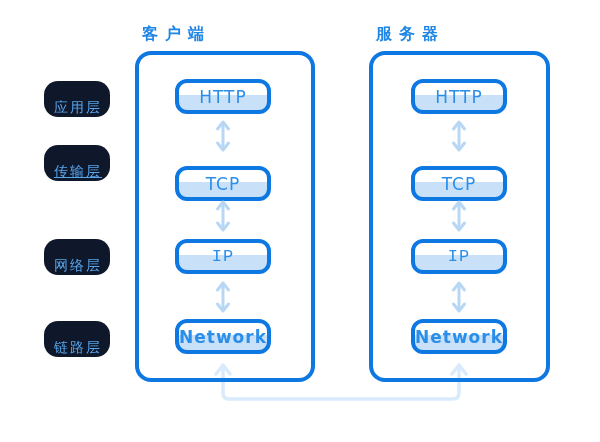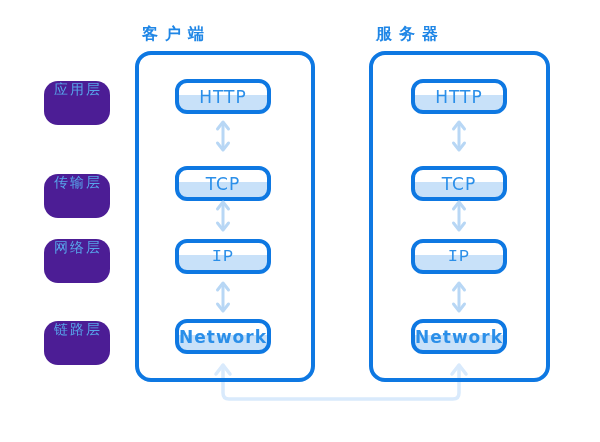--- a/index.html
+++ b/index.html
@@ -17,26 +17,26 @@
   }
   .col-title.client { left:135px; }
   .col-title.server { left:369px; }
   .panel {
     position:absolute; top:51px; height:323px; z-index:1;
     border:4px solid #0e78e2; border-radius:16px; background:transparent;
   }
   .panel.client { left:135px; width:172px; }
   .panel.server { left:369px; width:173px; }
   .layer-pill {
-    position:absolute; left:44px; width:66px; height:44px; z-index:2;
-    background:#4c1d95; border-radius:14px;
-    display:flex; align-items:flex-start; justify-content:center;
+    position:absolute; left:44px; width:66px; height:36px; z-index:2;
+    background:#0f172a; border-radius:14px;
+    display:flex; align-items:flex-end; justify-content:center;
     color:#57a4ea; font-size:14px; letter-spacing:2px; text-indent:2px;
   }
-  .pill-1 { top:81px; }  .pill-2 { top:174px; }
+  .pill-1 { top:81px; }  .pill-2 { top:145px;text-decoration:underline; }
   .pill-3 { top:239px; } .pill-4 { top:321px; }
   .proto-box {
     position:absolute; width:88px; height:27px; z-index:2;
     border:4px solid #0e78e2; border-radius:12px;
     background:linear-gradient(#ffffff 45%, #c8e1f9 45%);
     display:flex; align-items:center; justify-content:center;
     color:#2b8fe9; font-size:17px; letter-spacing:1px;
   }
   .col-c { left:175px; }
   .col-s { left:411px; }

